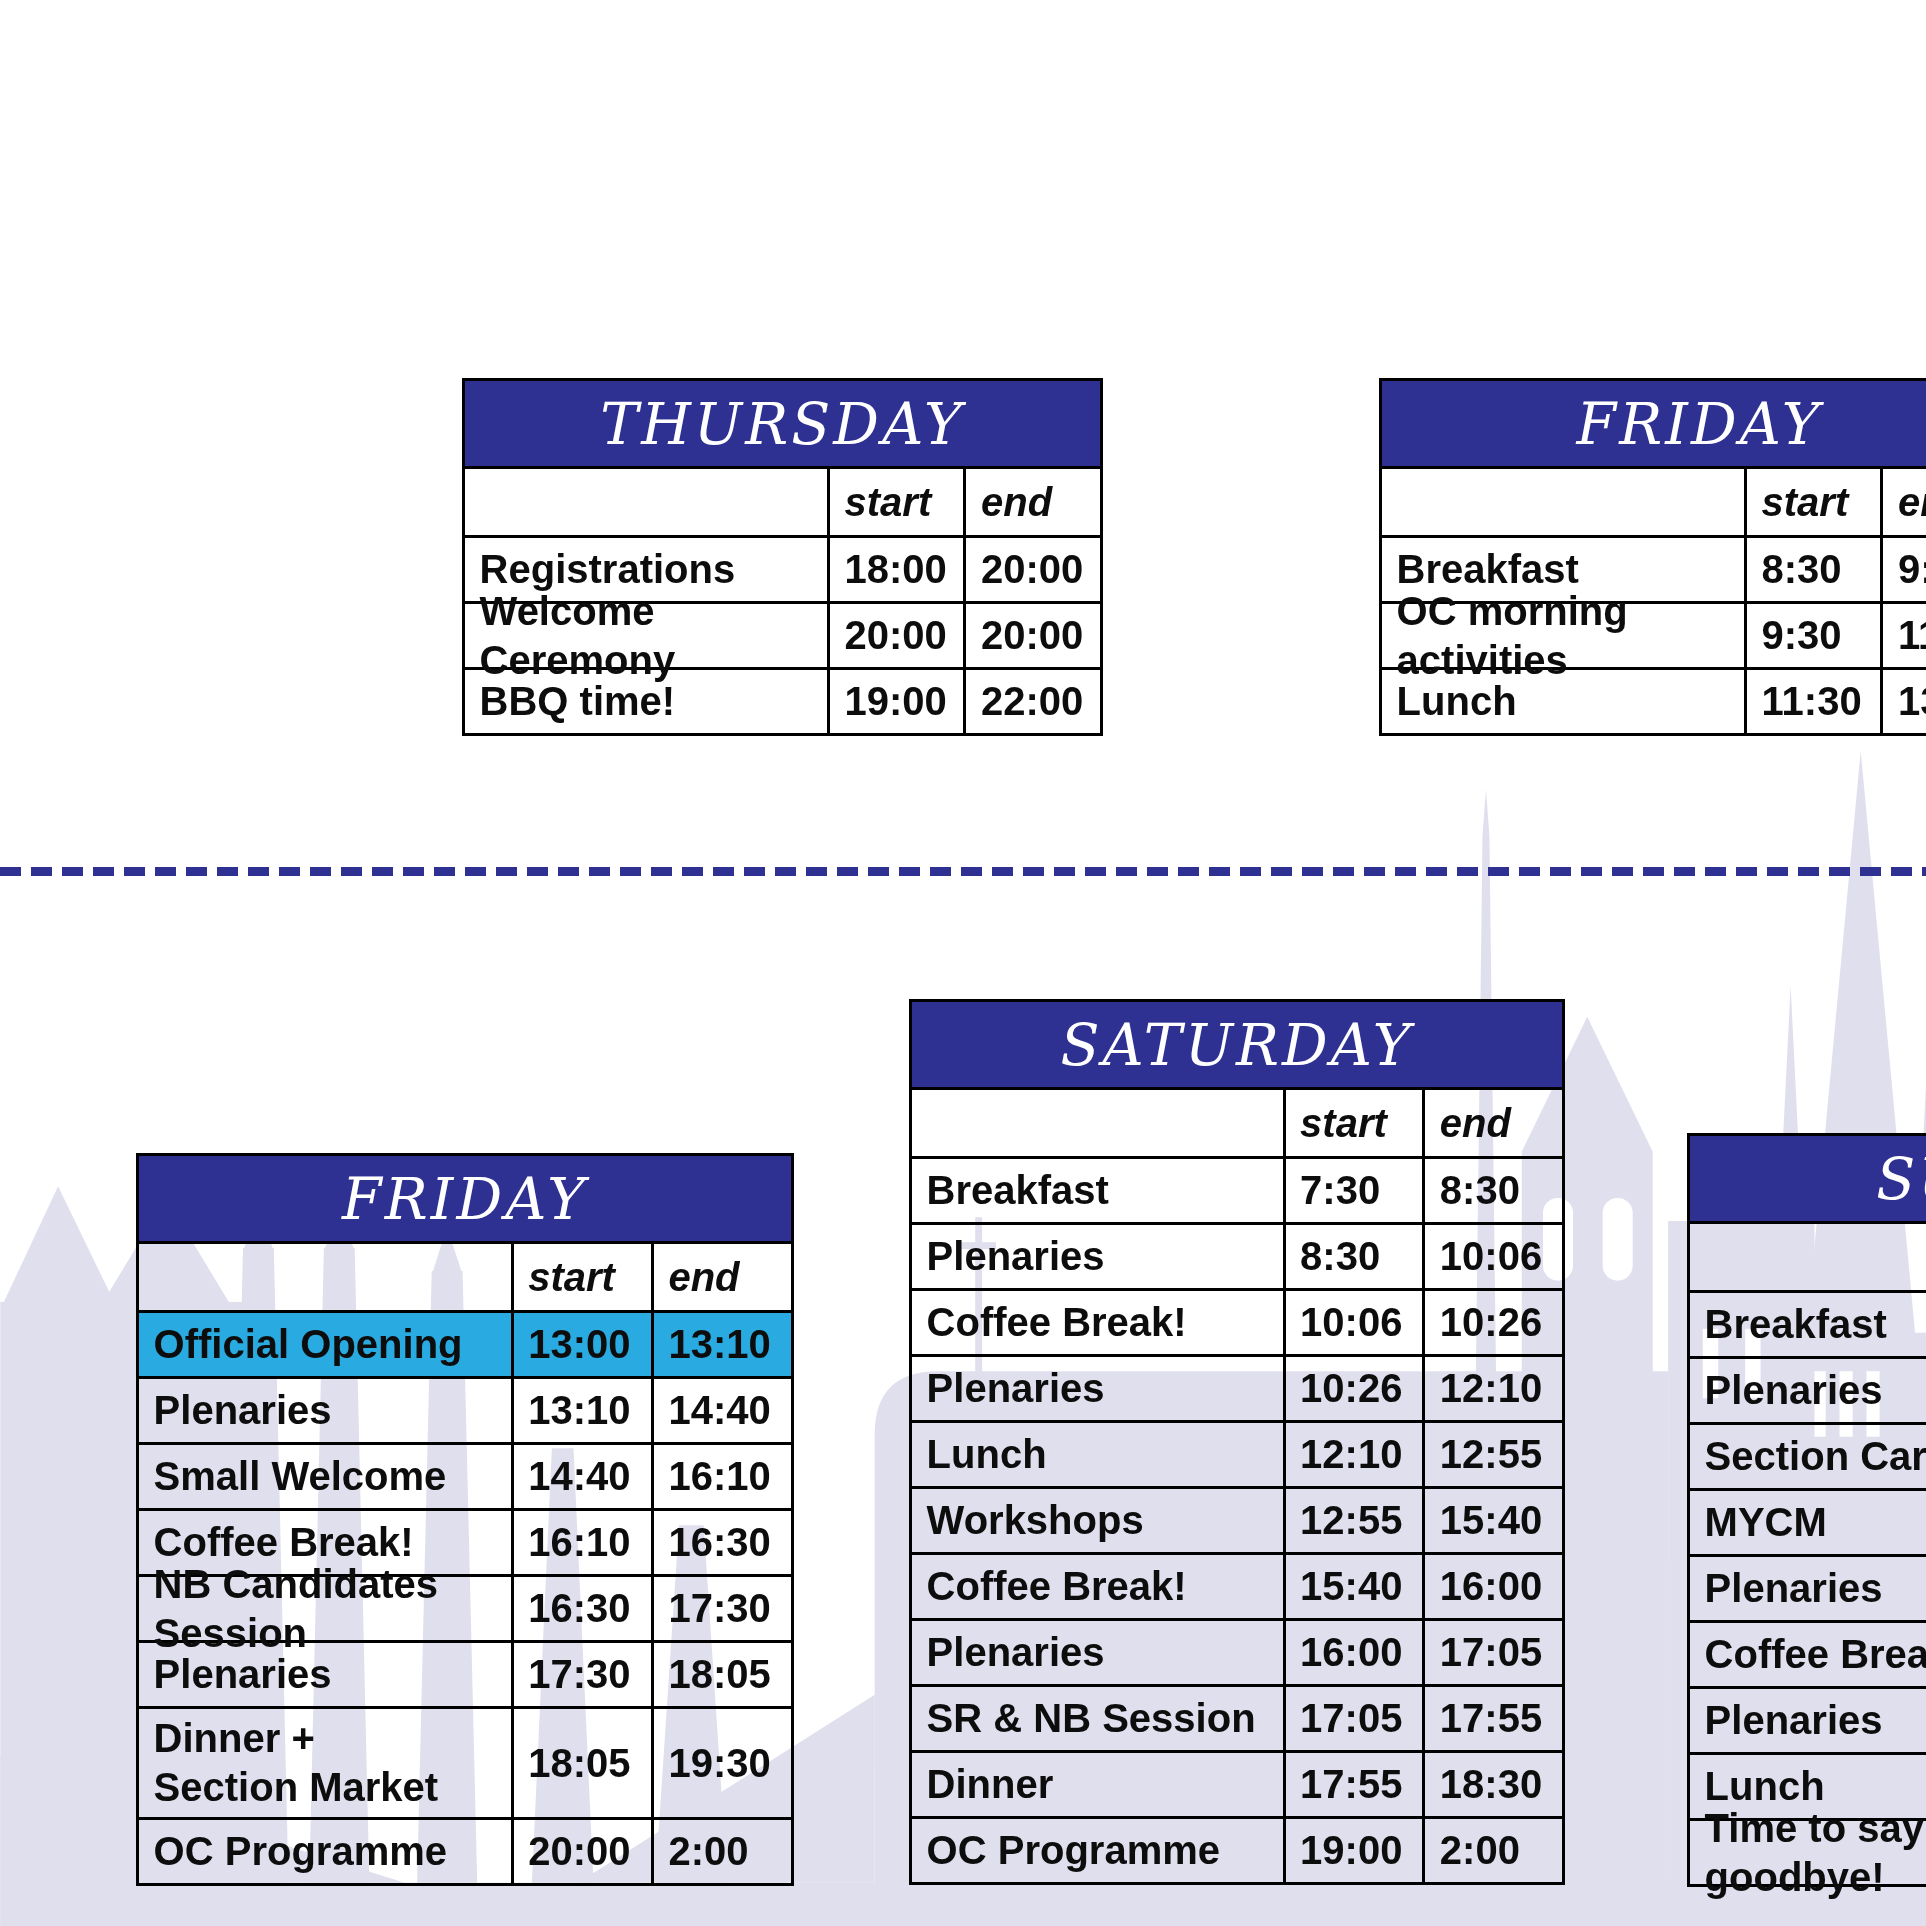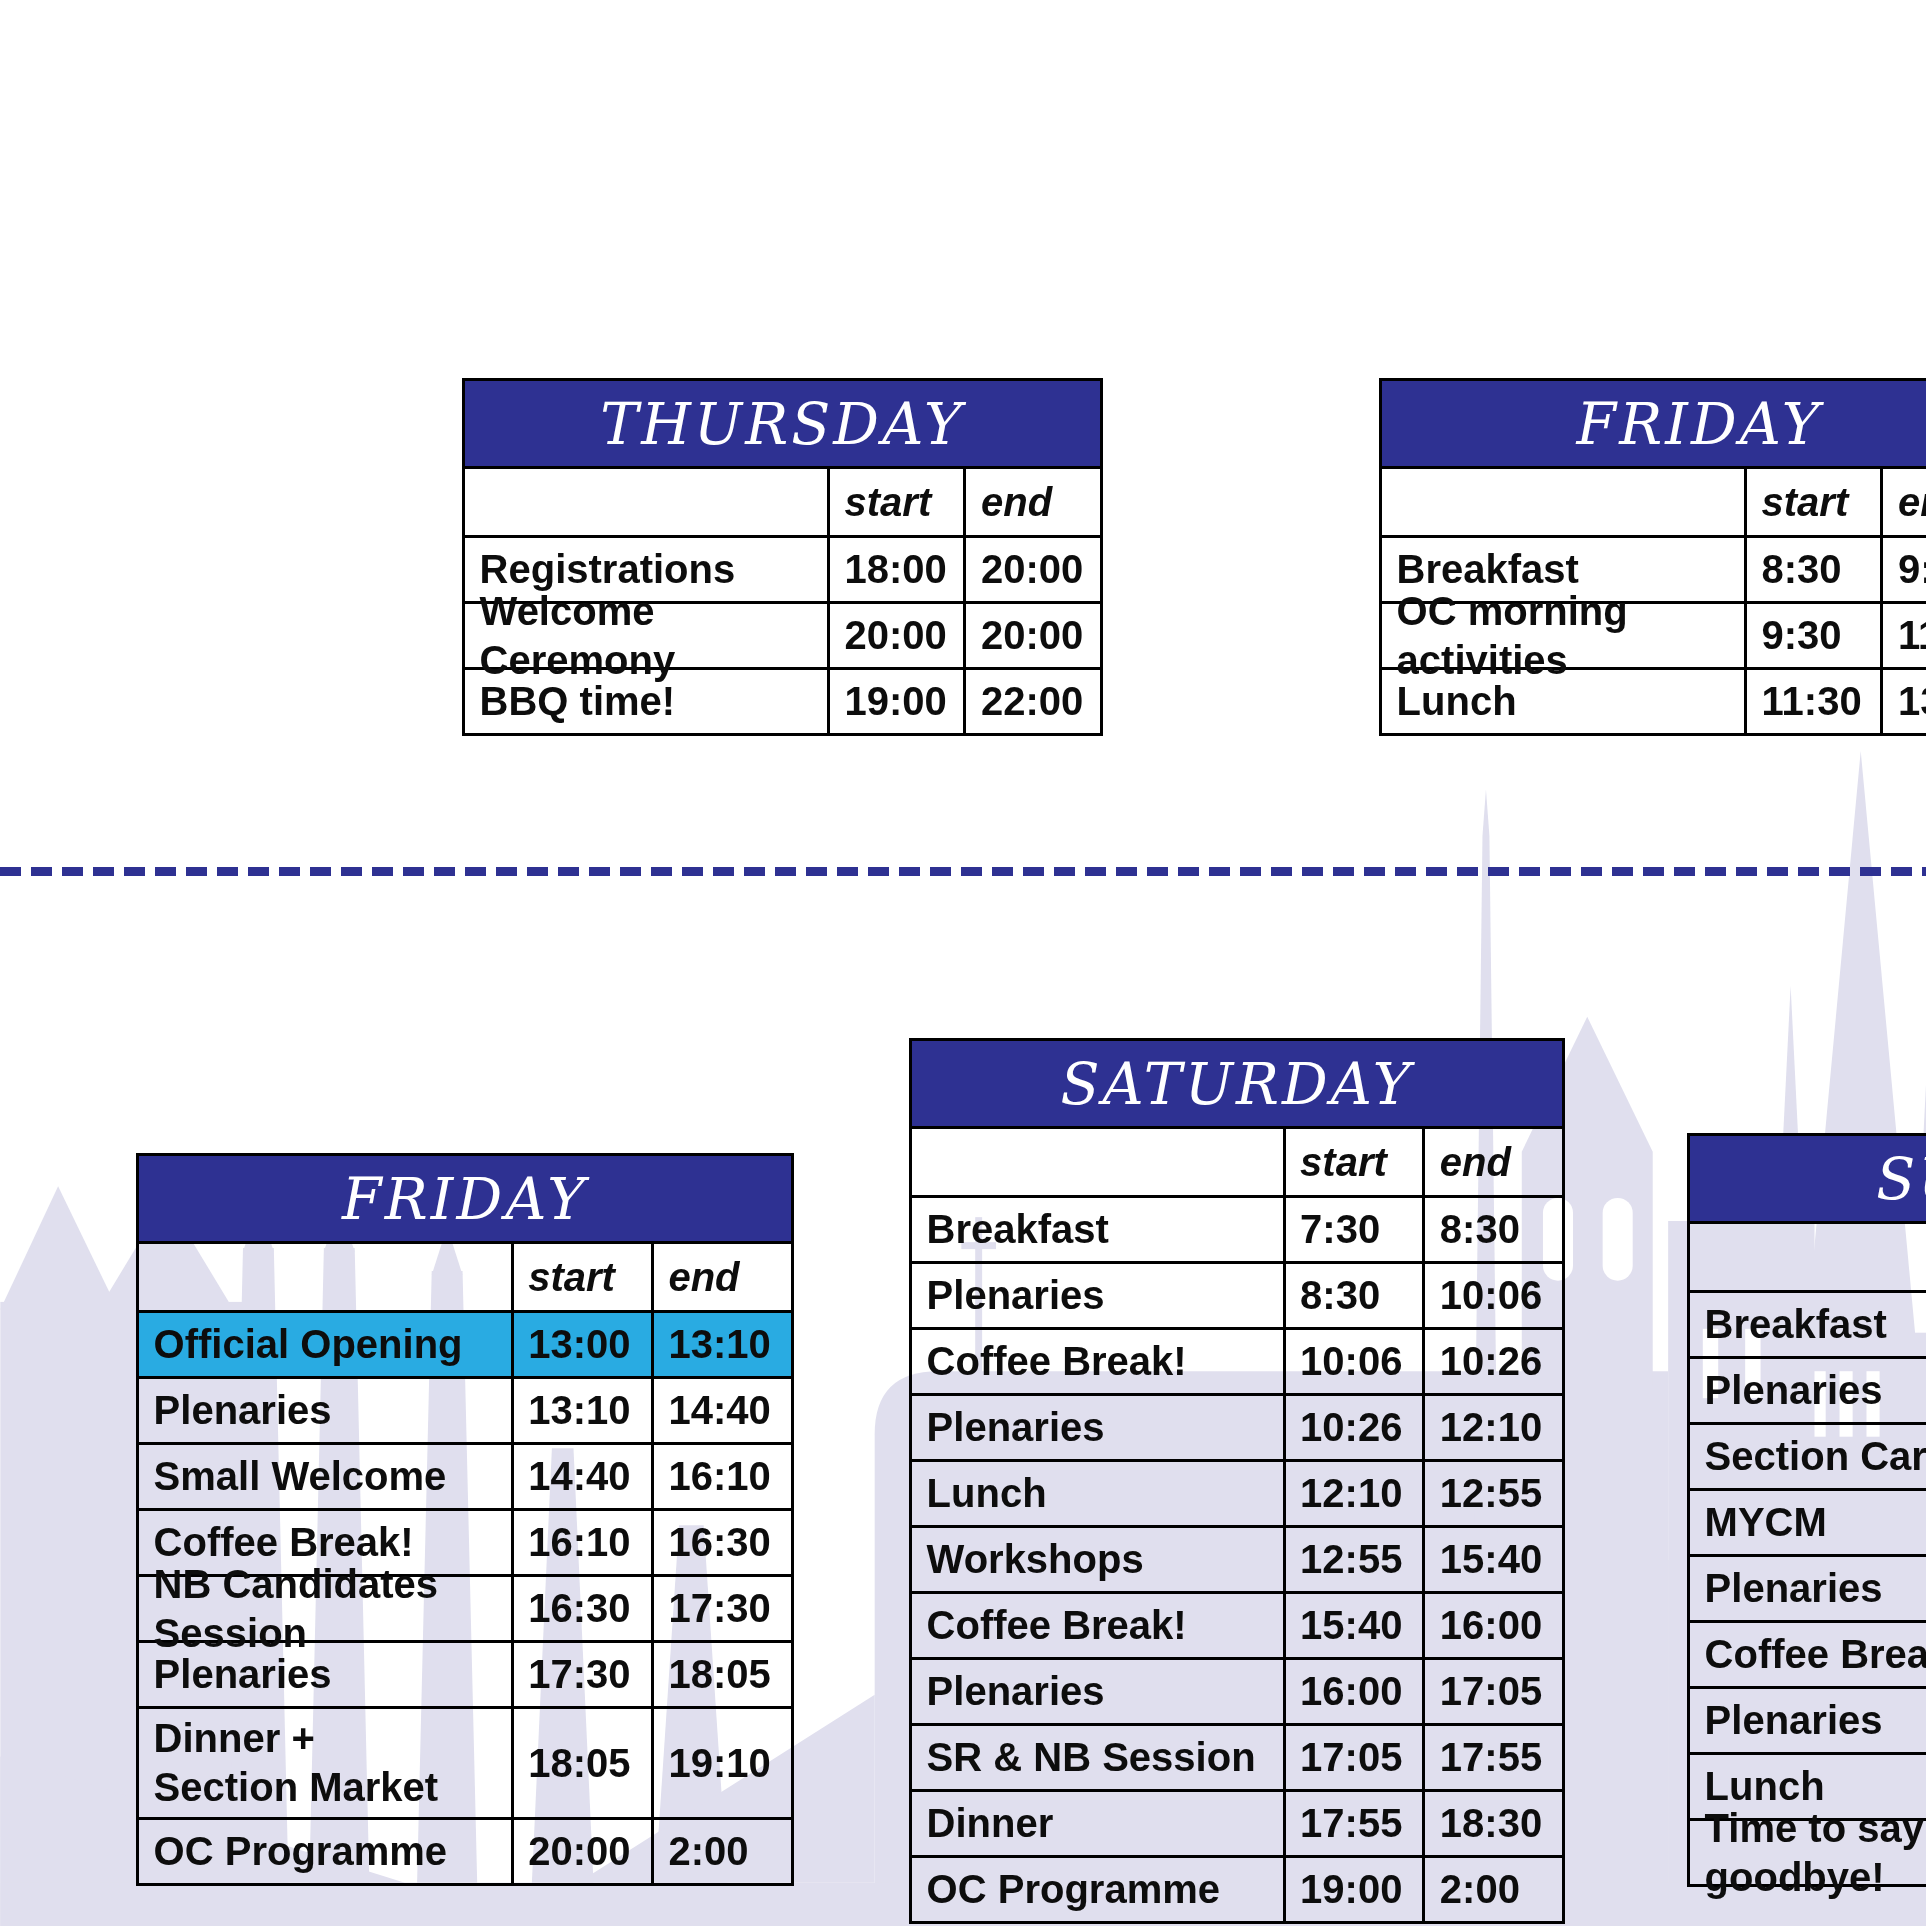--- a/index.html
+++ b/index.html
@@ -35,21 +35,21 @@
   
   .sched{
     position:absolute;z-index:2;
     border:3.1px solid #000;
     box-sizing:border-box;
     background:transparent;
   }
   .t0{left:462px;top:378px;width:641px;}
   .t1{left:1379px;top:378px;width:641px;}
   .t2{left:136px;top:1153px;width:658px;}
-  .t3{left:909px;top:999px;width:656px;margin-top:39px;}
+  .t3{left:909px;top:999px;width:656px;}
   .t4{left:1687px;top:1133px;width:656px;}
   .banner{
     height:88px;box-sizing:border-box;
     background:var(--indigo);
     border-bottom:3.1px solid #000;
     display:flex;align-items:center;justify-content:center;
   }
   .day{
     font-family:"DejaVu Serif", serif;
     font-style:italic;font-weight:normal;
@@ -242,21 +242,21 @@
         </div>
         <div class="grid row">
           <div class="c label">Plenaries</div>
           <div class="c start">17:30</div>
           <div class="c end">18:05</div>
         </div>
         <div class="grid row tall">
           <div class="c label">Dinner +
 Section Market</div>
           <div class="c start">18:05</div>
-          <div class="c end">19:10</div>
+          <div class="c end">19:30</div>
         </div>
         <div class="grid row">
           <div class="c label">OC Programme</div>
           <div class="c start">20:00</div>
           <div class="c end">2:00</div>
         </div>
       </div>
   </section>
 
   <section class="sched t3">

